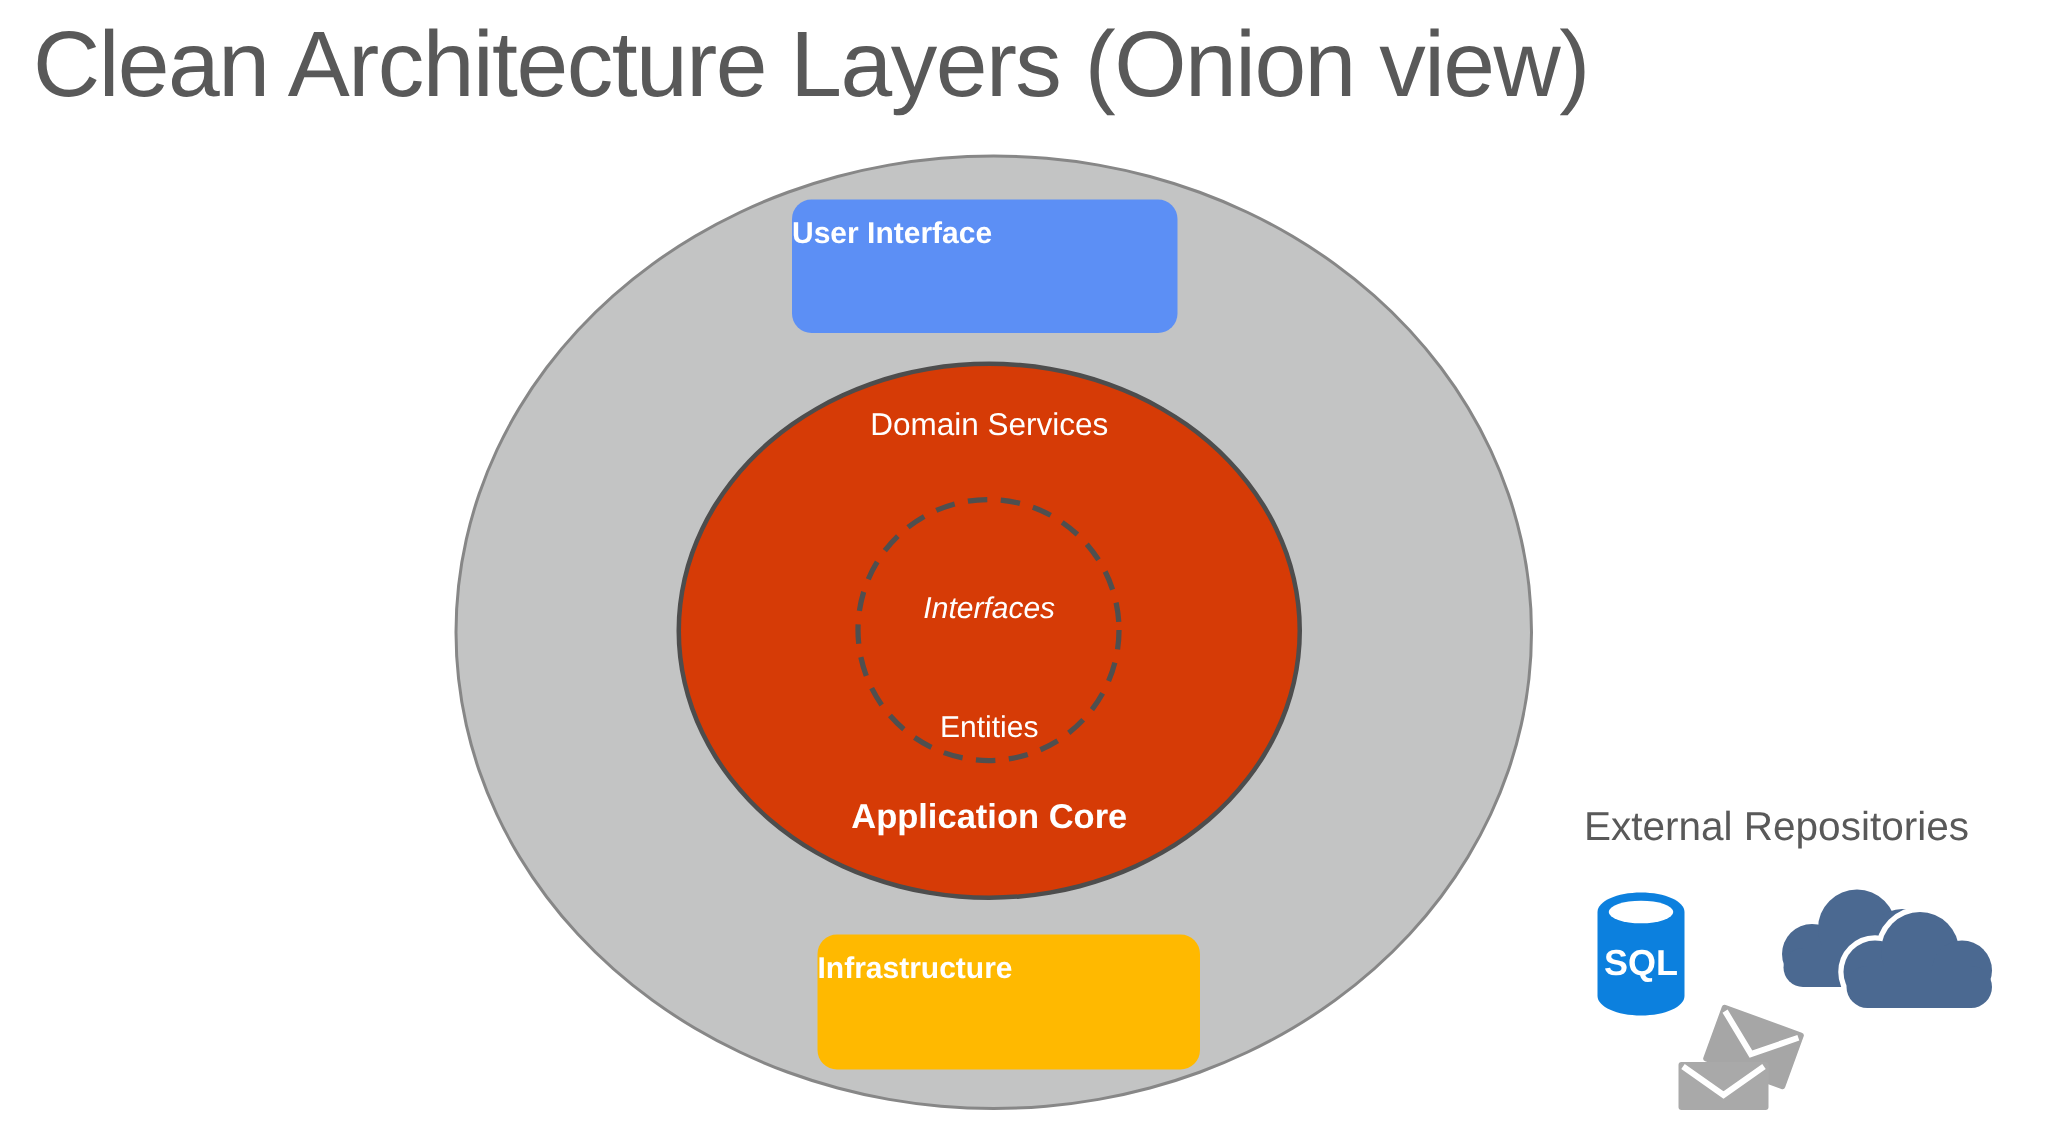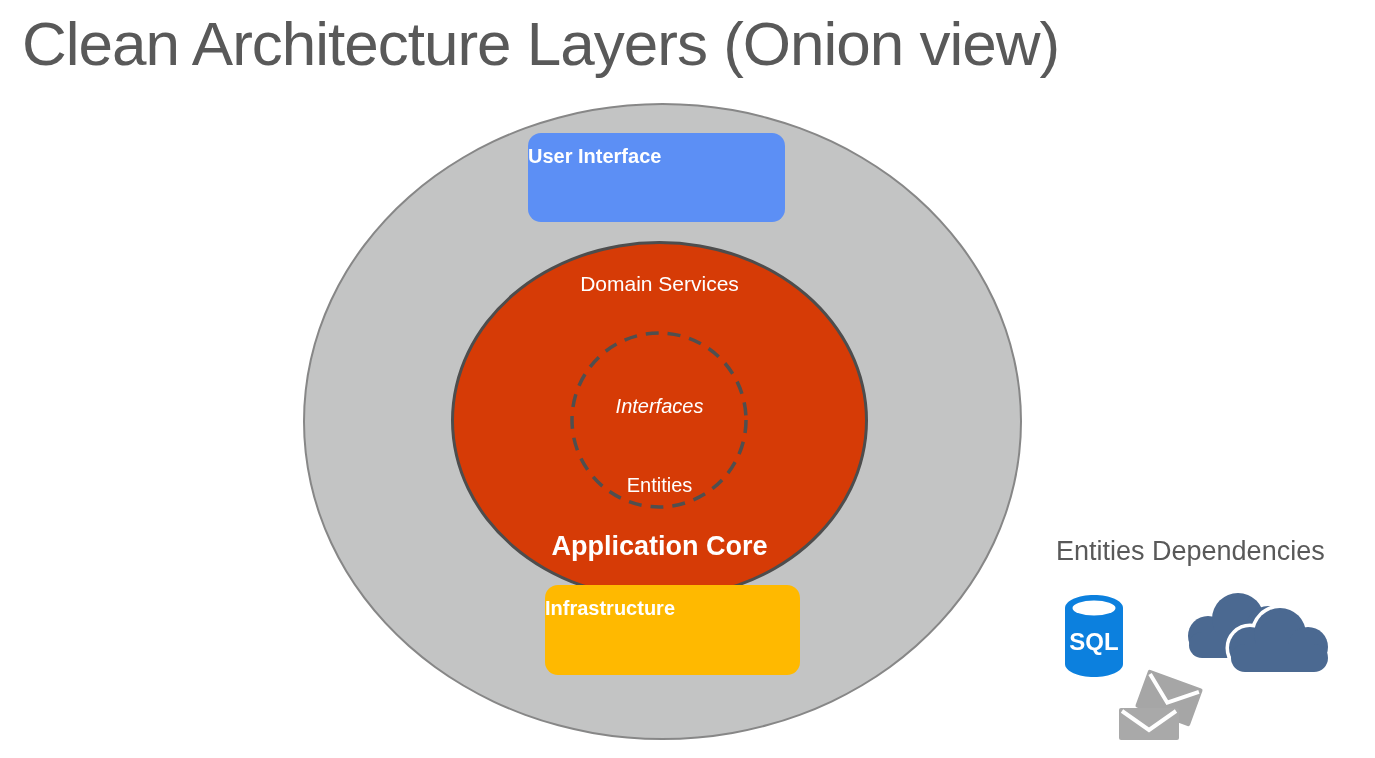--- a/index.html
+++ b/index.html
@@ -60,37 +60,37 @@
     position: absolute;
     left: 451px;
     width: 417px;
     text-align: center;
     color: #ffffff;
     white-space: nowrap;
   }
   .domain-services { top: 272px; font-size: 21px; }
   .interfaces      { top: 395px; font-size: 20px; font-style: italic; }
   .entities        { top: 426px; font-size: 20px; margin-top: 48px; }
-  .application-core{ top: 531px; font-size: 27px; font-weight: bold; }
+  .application-core{ top: 531px; font-size: 23px; font-weight: bold; }
   
   .layer-box {
     position: absolute;
     box-sizing: border-box;
     border-radius: 13px;
     color: #ffffff;
     display: flex;
     flex-direction: row;
   }
   .ui-box {
     left: 528px; top: 133px;
     width: 257px; height: 89px;
     background: var(--ui-blue);
   }
   .infra-box {
-    left: 545px; top: 585px;
+    left: 545px; top: 623px;
     width: 255px; height: 90px;
     background: var(--infra-yellow);
   }
   .layer-box .box-title {
     margin-top: 12px;
     text-align: center;
     font-size: 20px;
     font-weight: bold;
   }
   .layer-box .box-row {
@@ -142,21 +142,21 @@
     <div class="core-text interfaces">Interfaces</div>
     <div class="core-text entities">Entities</div>
     <div class="core-text application-core">Application Core</div>
 
     <div class="layer-box infra-box">
       <div class="box-title">Infrastructure</div>
     </div>
   </div>
 
   <div>
-    <div class="external-title">Entities Dependencies</div>
+    <div class="external-title">External Repositories</div>
 
     <svg class="sql-icon" width="68" height="84" viewBox="0 0 68 84">
       <path d="M5 14 C5 6.8 18 1 34 1 C50 1 63 6.8 63 14 L63 70 C63 77.2 50 83 34 83 C18 83 5 77.2 5 70 Z" fill="#0C80DE"></path>
       <ellipse cx="34" cy="14" rx="21.5" ry="7.5" fill="#ffffff"></ellipse>
       <text x="34" y="56" text-anchor="middle" font-size="24" font-weight="bold" fill="#ffffff" font-family="Liberation Sans, sans-serif">SQL</text>
     </svg>
 
     <svg class="cloud-icon" width="168" height="96" viewBox="0 0 168 96">
       <g fill="#4B6991">
         <circle cx="40" cy="50" r="20"></circle>

